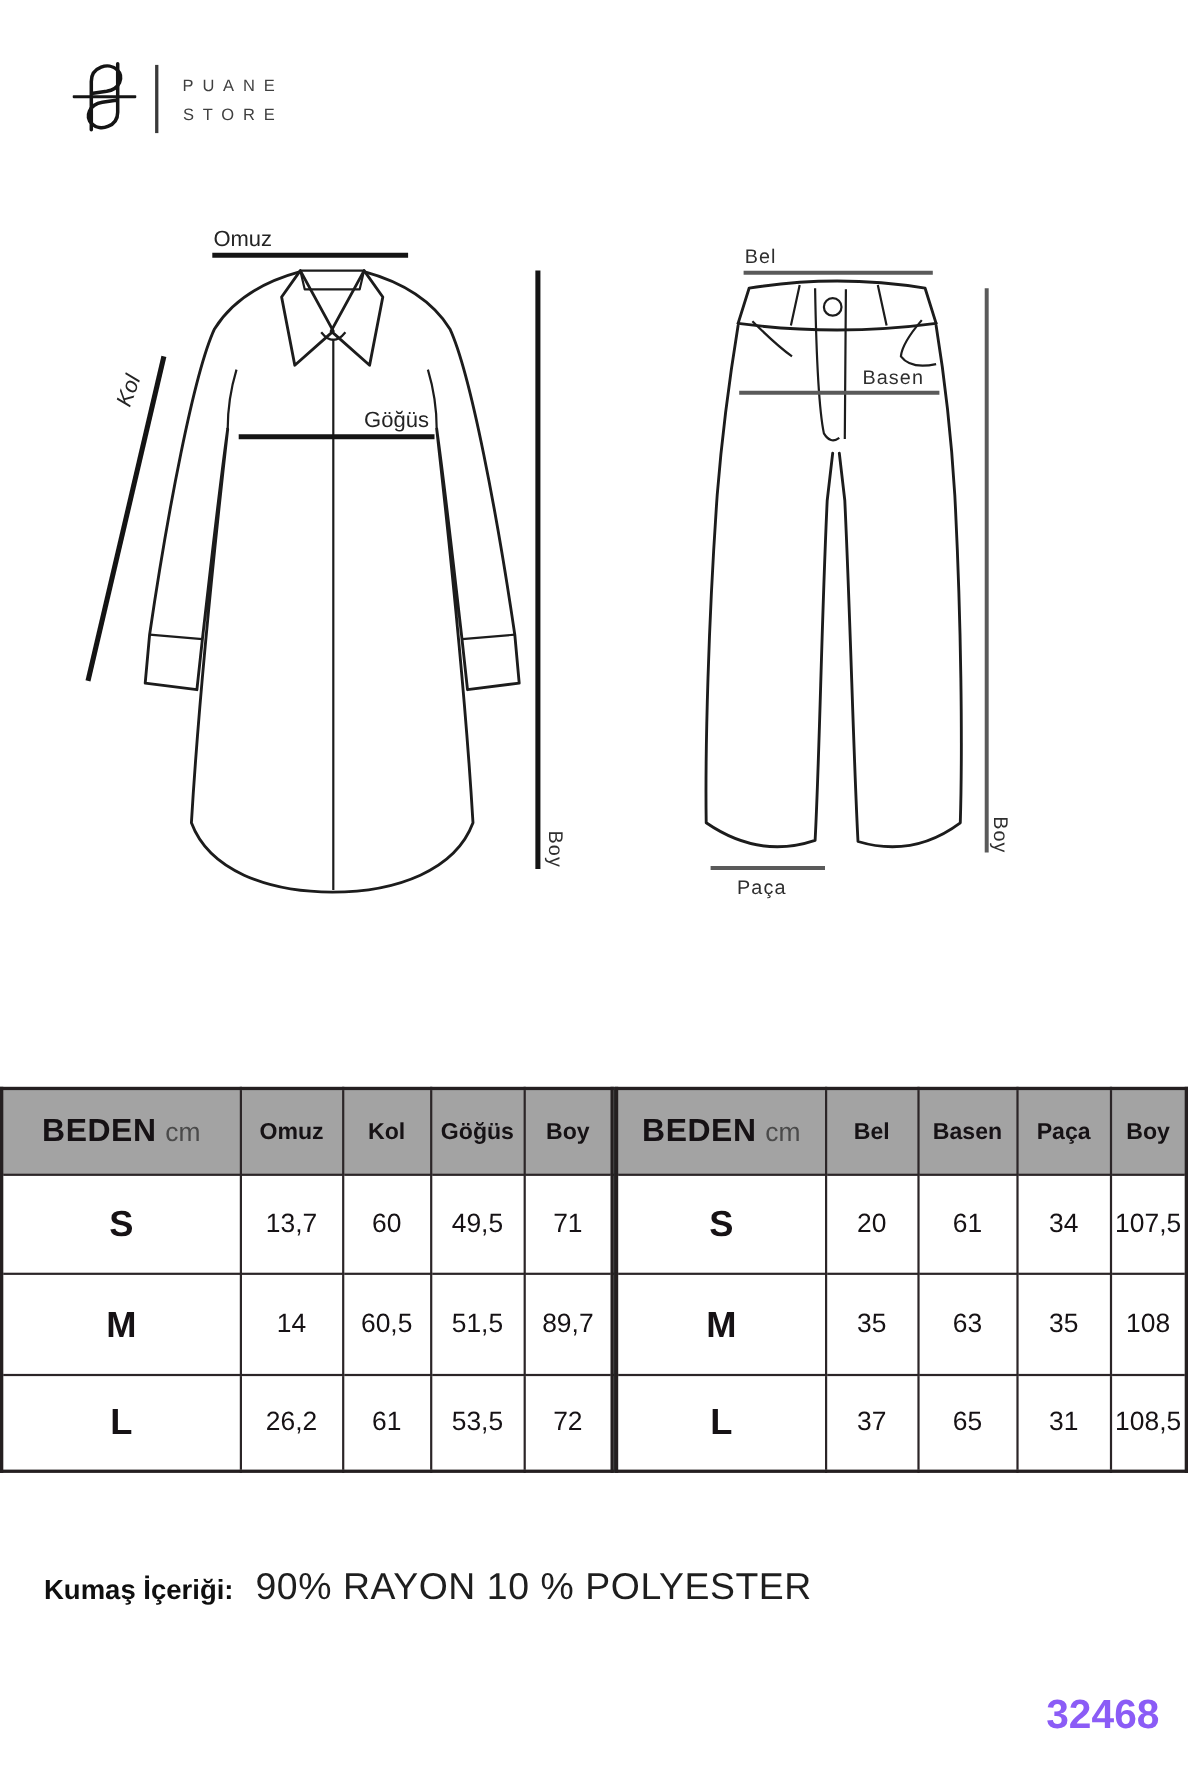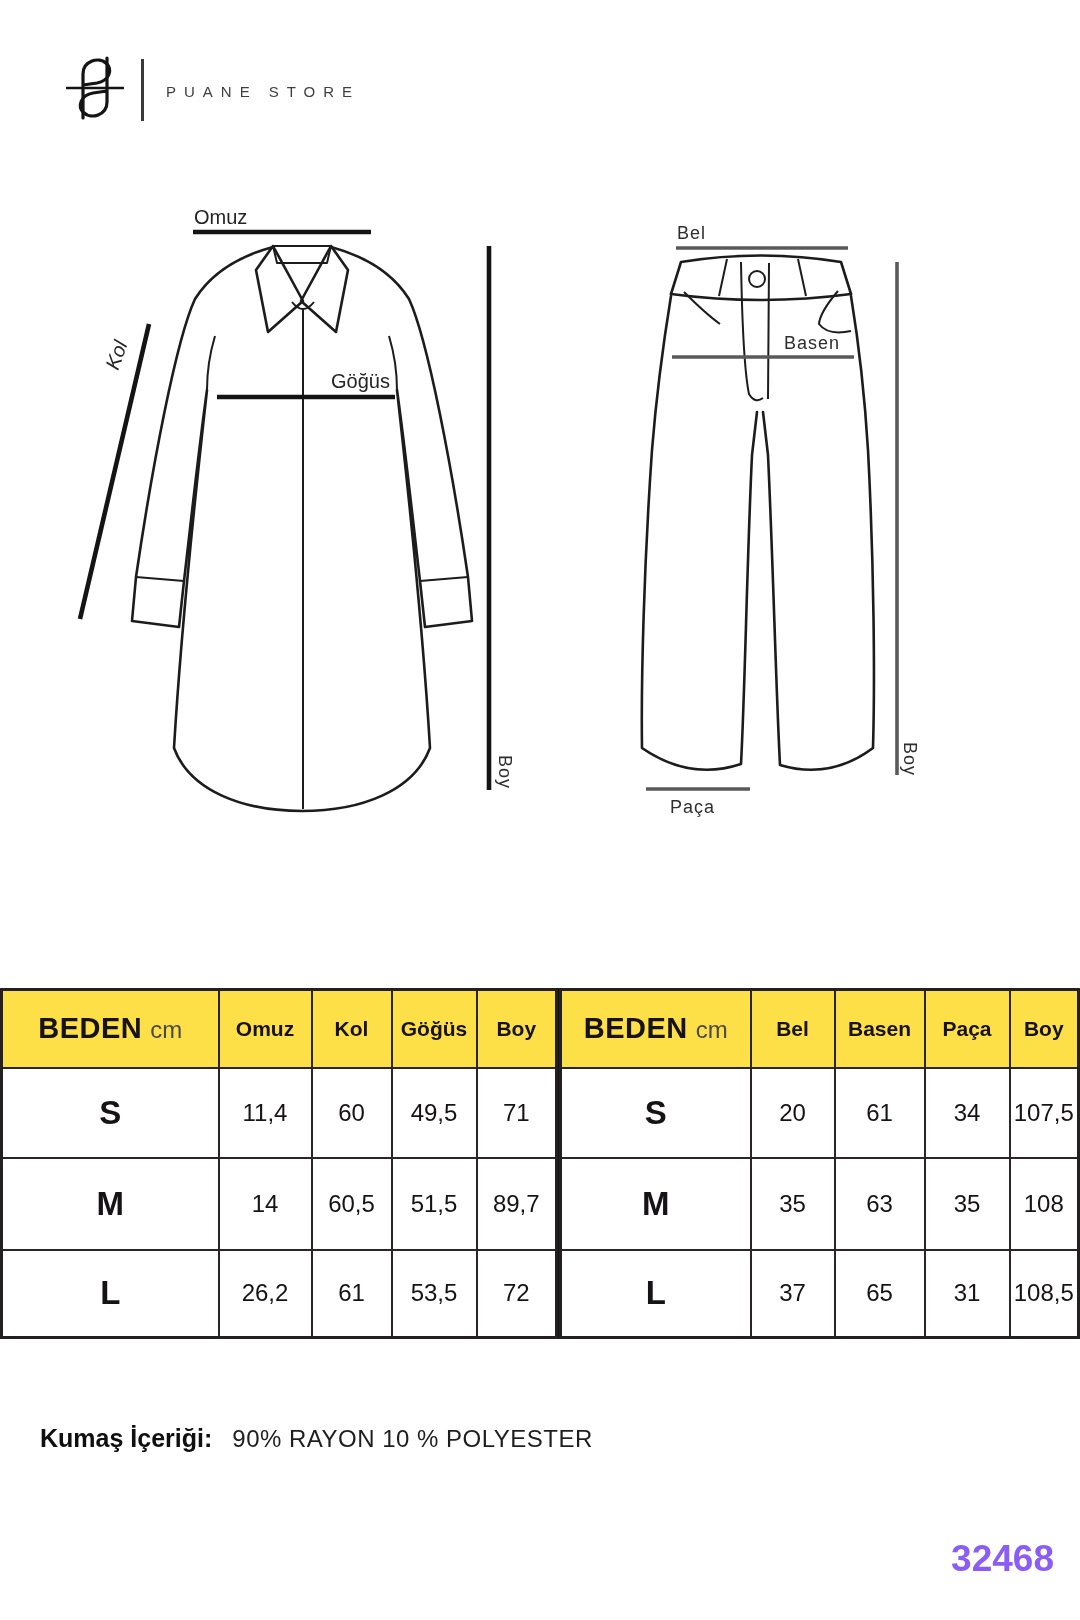--- a/index.html
+++ b/index.html
@@ -3,52 +3,52 @@
 <meta charset="utf-8">
 <style>
   html,body{margin:0;padding:0;background:#ffffff;}
   .page{
     position:relative;width:1080px;height:1620px;background:#ffffff;
     font-family:"Liberation Sans", sans-serif;color:#161215;overflow:hidden;
   }
   
   .logo{position:absolute;left:66px;top:52px;display:flex;align-items:center;}
   .logo-divider{width:3px;height:62px;background:#3a3a3a;margin:4px 22px 0 17px;}
-  .brand-text{display:flex;flex-direction:row;gap:11px;padding-top:6px;text-align:right;}
+  .brand-text{display:flex;flex-direction:column;gap:11px;padding-top:6px;text-align:right;}
   .brand-line{font-size:15px;letter-spacing:8px;color:#3f3f3f;line-height:1;}
   
   .diagram-svg{position:absolute;left:0;top:0;width:1080px;height:1620px;}
   .garment{fill:none;stroke:#1c1c1c;stroke-width:2.6;stroke-linejoin:round;stroke-linecap:round;}
   .garment-thin{fill:none;stroke:#1c1c1c;stroke-width:2;stroke-linejoin:round;}
   .measure-dark{stroke:#141414;stroke-width:4.6;fill:none;}
   .measure-gray{stroke:#5a5a5a;stroke-width:3.6;fill:none;}
   .lbl-shirt{font-size:20px;fill:#242424;}
   .lbl-shirt-i{font-size:20px;fill:#242424;font-style:italic;}
   .lbl-pants{font-size:18px;fill:#2e2e2e;letter-spacing:1px;}
   
   .tables{position:absolute;left:0;top:988px;width:1080px;display:flex;align-items:stretch;}
   .table-divider{width:7px;background:#141414;}
   table.size-table{border-collapse:collapse;table-layout:fixed;}
   table.size-table td,table.size-table th{
     border:2px solid #2b2527;text-align:center;vertical-align:middle;padding:0;
   }
   table.size-table{border:3px solid #241f20;}
-  tr.row-head{height:78px;background:#fde047;}
+  tr.row-head{height:78px;background:#a3a3a3;}
   tr.row-s{height:90px;}
   tr.row-m{height:92px;}
   tr.row-l{height:88px;}
   .beden{font-size:29px;font-weight:bold;letter-spacing:0.5px;}
   .unit{font-size:24px;font-weight:400;color:#4a4a4a;margin-left:8px;}
   .col-head{font-size:21px;font-weight:bold;}
   .size-letter{font-size:33px;font-weight:bold;}
   .val{font-size:24px;font-weight:400;}
   
   .fabric{position:absolute;left:40px;top:1424px;display:flex;align-items:baseline;gap:20px;}
   .fabric-label{font-size:25px;font-weight:bold;color:#0f0f0f;}
-  .fabric-value{font-size:24px;color:#1e1e1e;letter-spacing:0.5px;}
+  .fabric-value{font-size:34px;color:#1e1e1e;letter-spacing:0.5px;}
   .product-code{position:absolute;right:26px;top:1538px;font-size:37px;font-weight:bold;color:#8b5cf6;}
 </style>
 </head>
 <body>
 
 <div class="page">
 
   <div class="logo">
     <svg width="58" height="72" viewBox="0 0 58 72">
       <g fill="none" stroke="#141414" stroke-width="3.2" stroke-linecap="round">
@@ -135,21 +135,21 @@
       <tbody>
           <tr class="row-head">
         <th><span class="beden">BEDEN</span><span class="unit">cm</span></th>
         <th class="col-head">Omuz</th>
         <th class="col-head">Kol</th>
         <th class="col-head">Göğüs</th>
         <th class="col-head">Boy</th>
       </tr>
       <tr class="row-s">
         <td class="size-letter">S</td>
-        <td class="val">11,4</td>
+        <td class="val">13,7</td>
         <td class="val">60</td>
         <td class="val">49,5</td>
         <td class="val">71</td>
       </tr>
       <tr class="row-m">
         <td class="size-letter">M</td>
         <td class="val">14</td>
         <td class="val">60,5</td>
         <td class="val">51,5</td>
         <td class="val">89,7</td>

